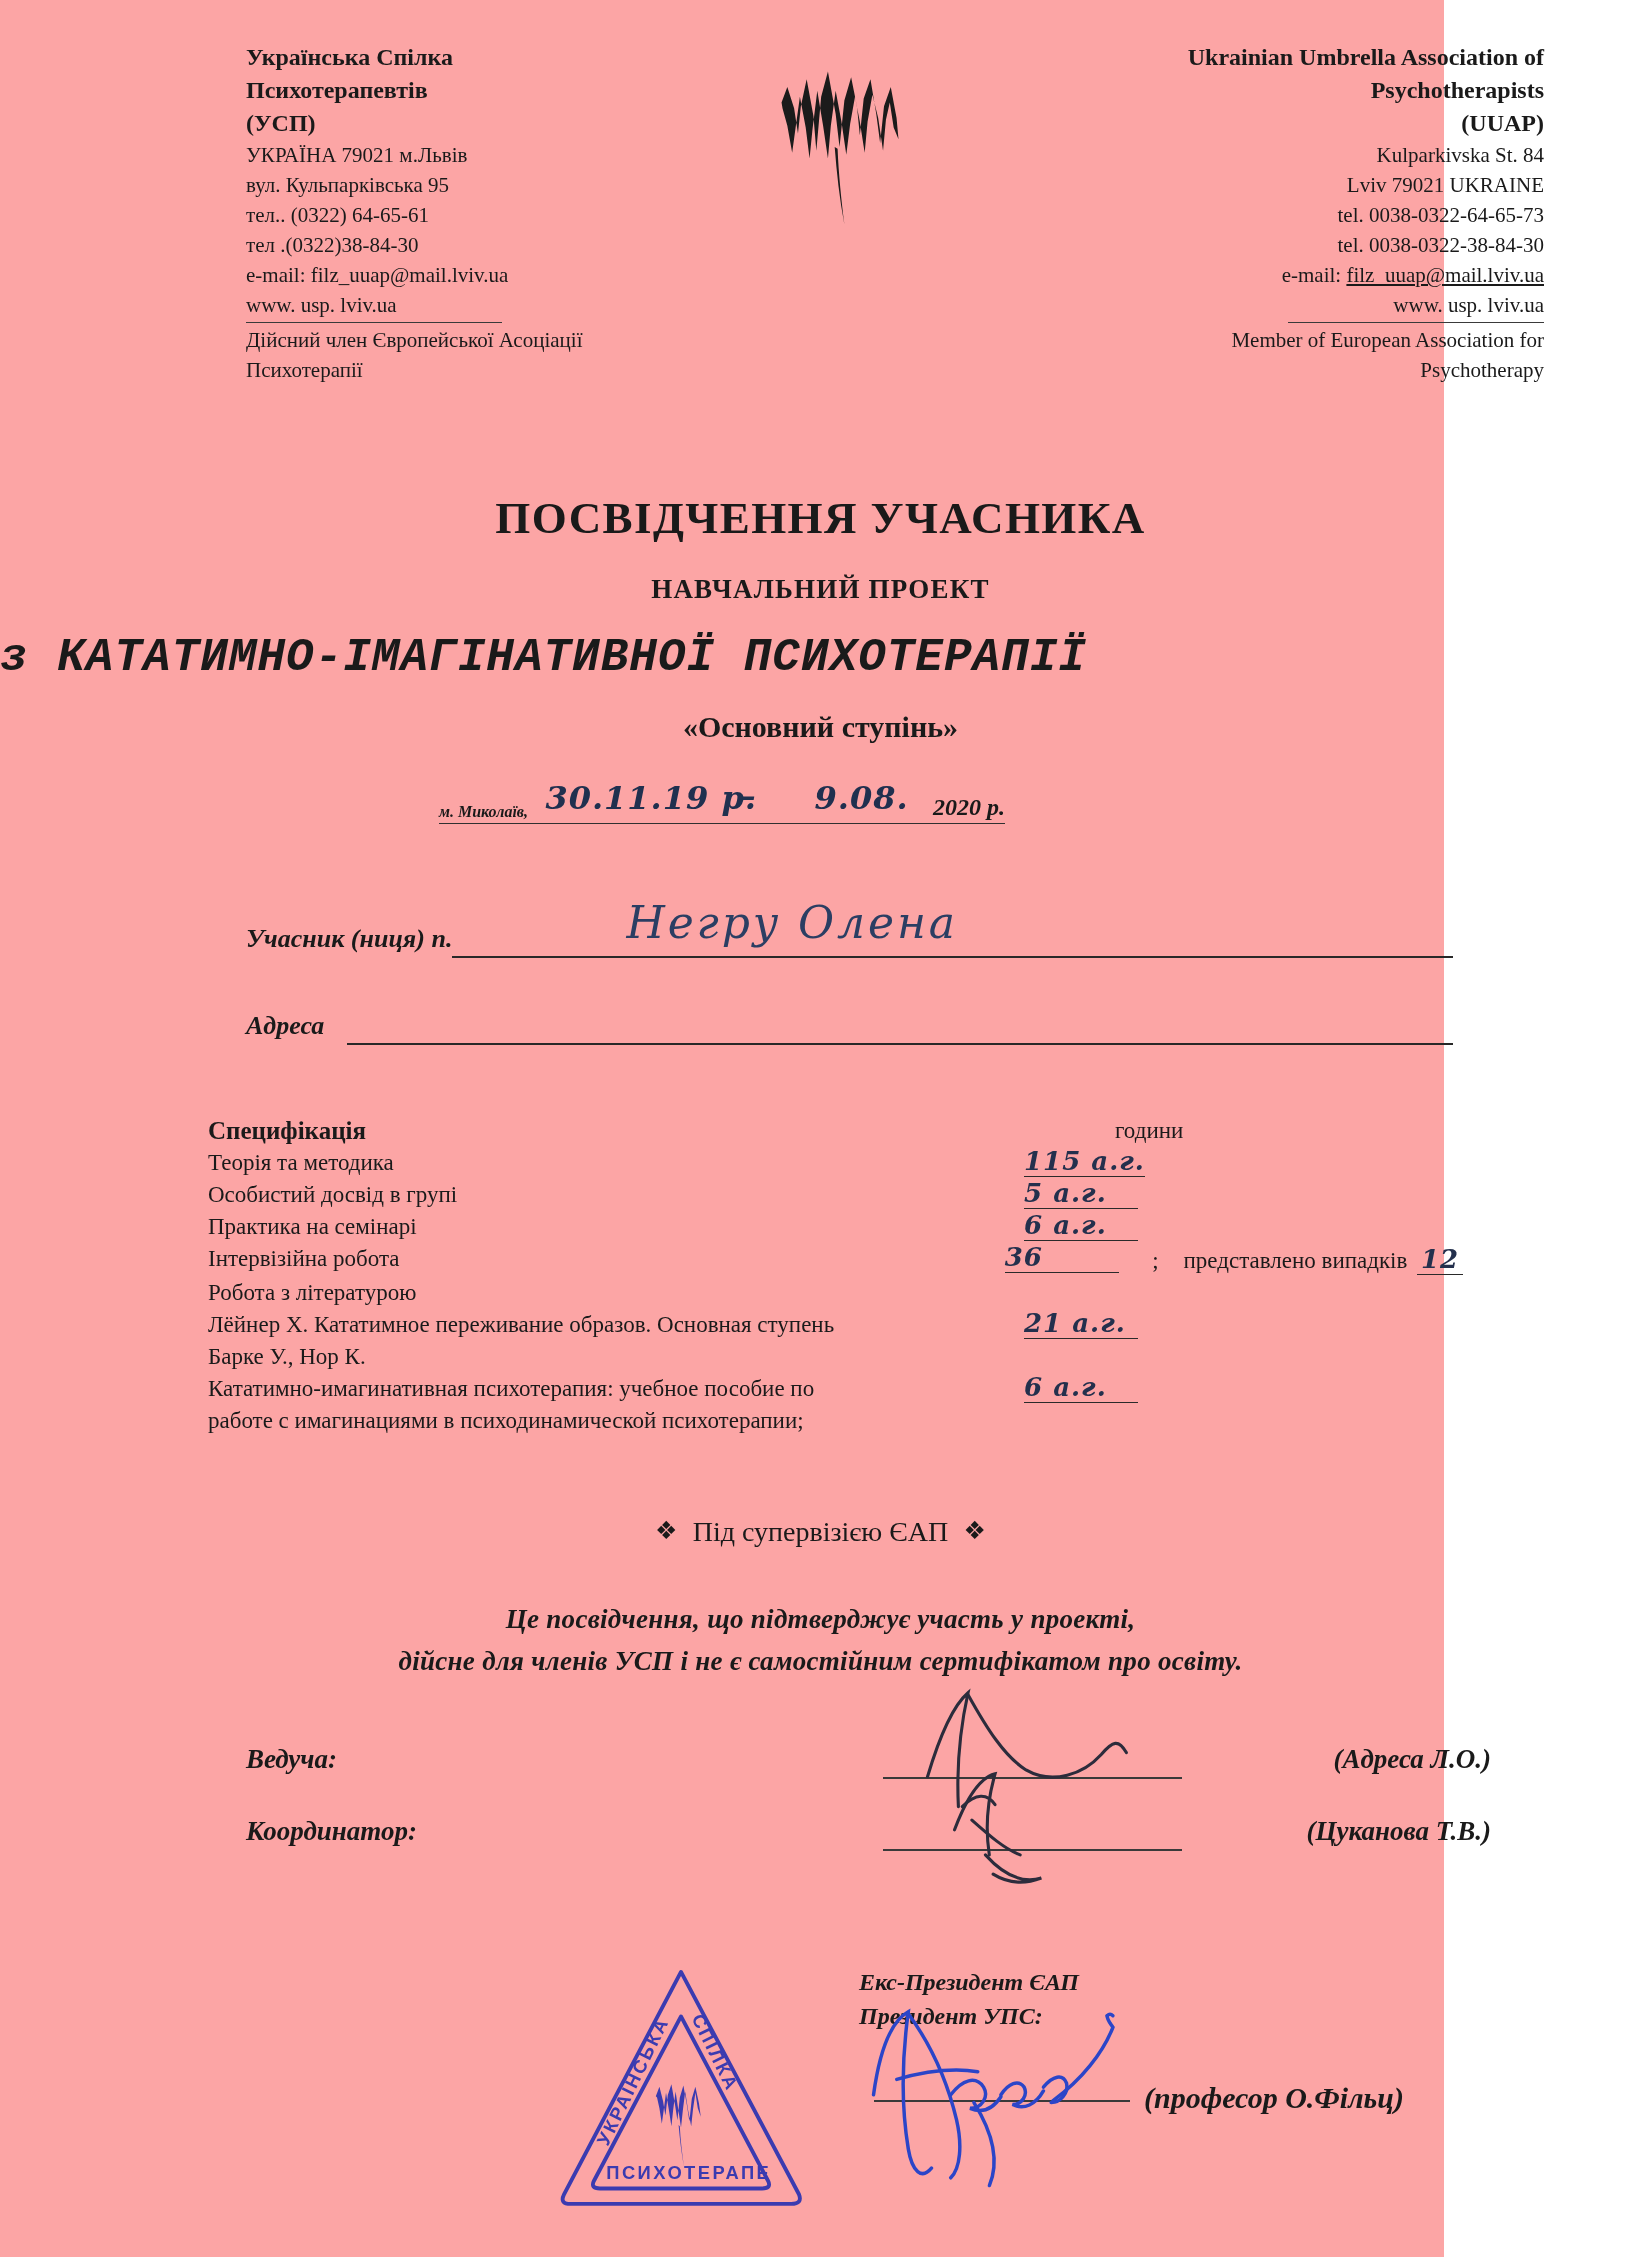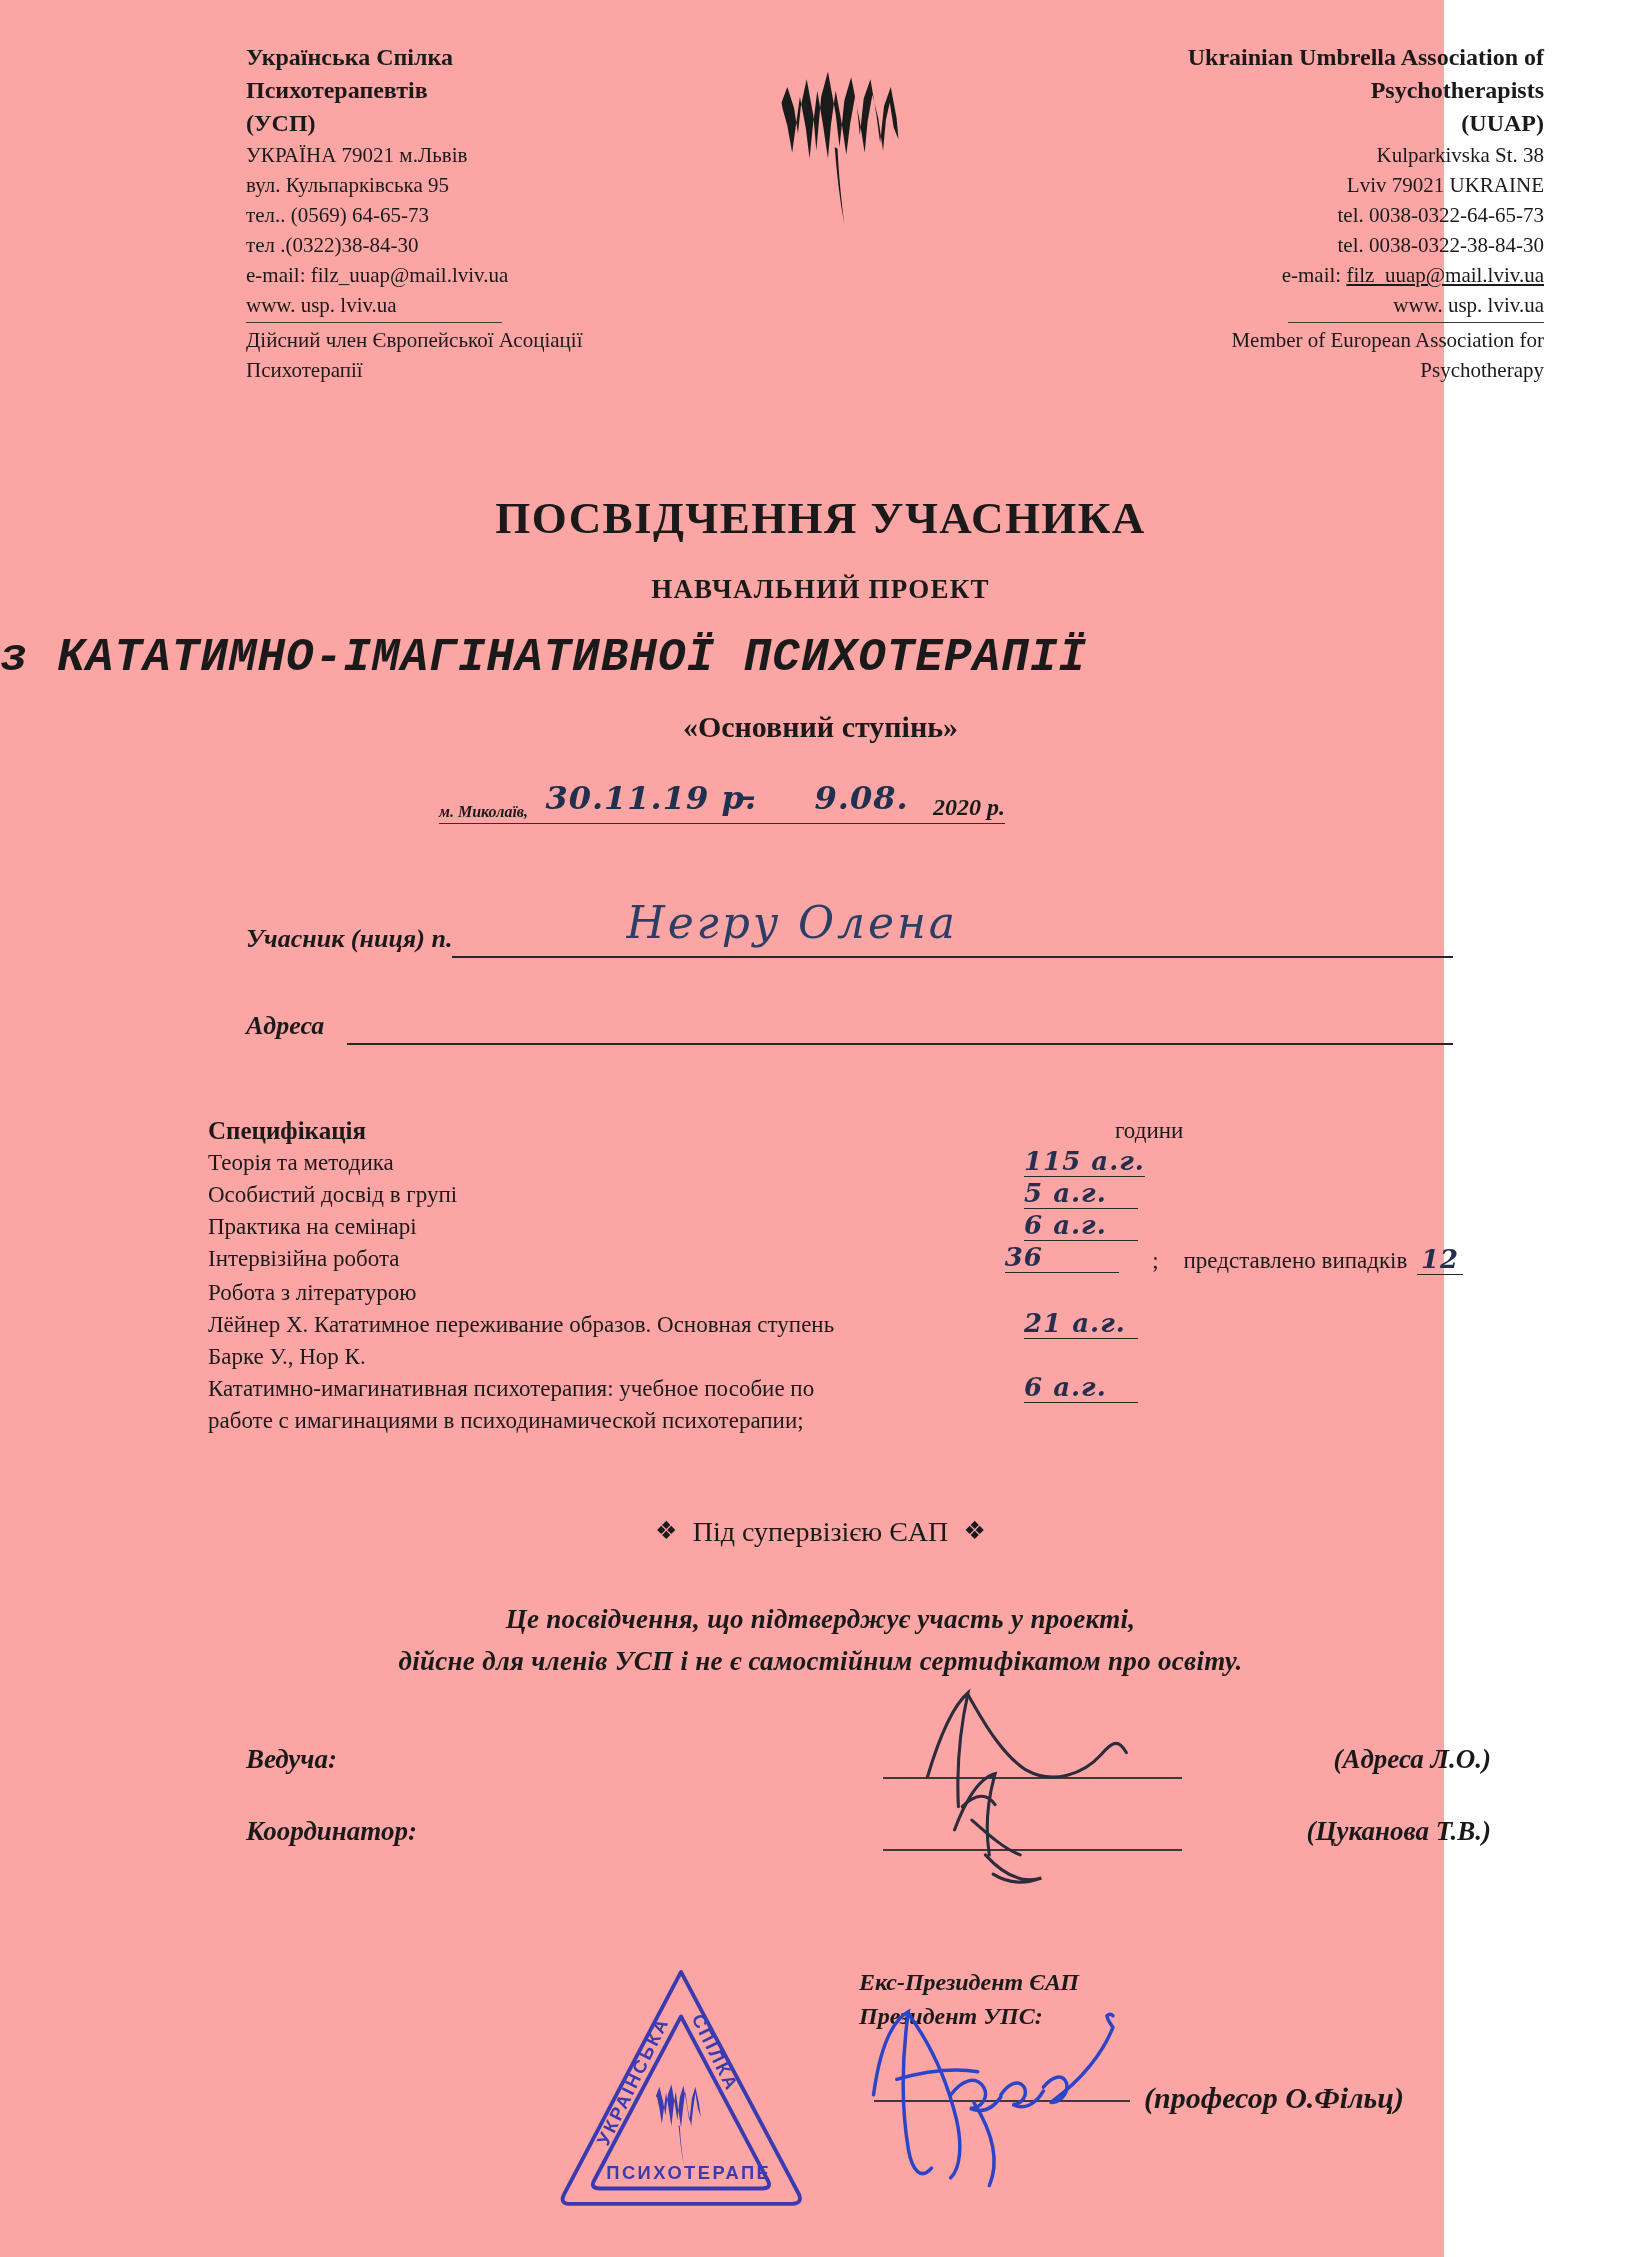--- a/index.html
+++ b/index.html
@@ -152,34 +152,34 @@
 <div class="page">
 
   <div class="header">
 
     <div class="hdr-left">
       <div class="hdr-bold">Українська Спілка</div>
       <div class="hdr-bold">Психотерапевтів</div>
       <div class="hdr-bold">(УСП)</div>
       <div>УКРАЇНА 79021  м.Львів</div>
       <div>вул. Кульпарківська 95</div>
-      <div>тел.. (0569) 64-65-73</div>
+      <div>тел.. (0322) 64-65-61</div>
       <div>тел .(0322)38-84-30</div>
       <div>e-mail: filz_uuap@mail.lviv.ua</div>
       <div>www. usp. lviv.ua</div>
       <div class="rule-left"></div>
       <div>Дійсний член Європейської Асоціації</div>
       <div>Психотерапії</div>
     </div>
 
     <div class="hdr-right">
       <div class="hdr-bold">Ukrainian Umbrella Association of</div>
       <div class="hdr-bold">Psychotherapists</div>
       <div class="hdr-bold">(UUAP)</div>
-      <div>Kulparkivska St. 38</div>
+      <div>Kulparkivska St. 84</div>
       <div>Lviv 79021 UKRAINE</div>
       <div>tel. 0038-0322-64-65-73</div>
       <div>tel. 0038-0322-38-84-30</div>
       <div>
         <span>e-mail: </span><span class="hdr-link">filz_uuap@mail.lviv.ua</span>
       </div>
       <div>www. usp. lviv.ua</div>
       <div class="rule-right"></div>
       <div>Member of European Association for</div>
       <div>Psychotherapy</div>

